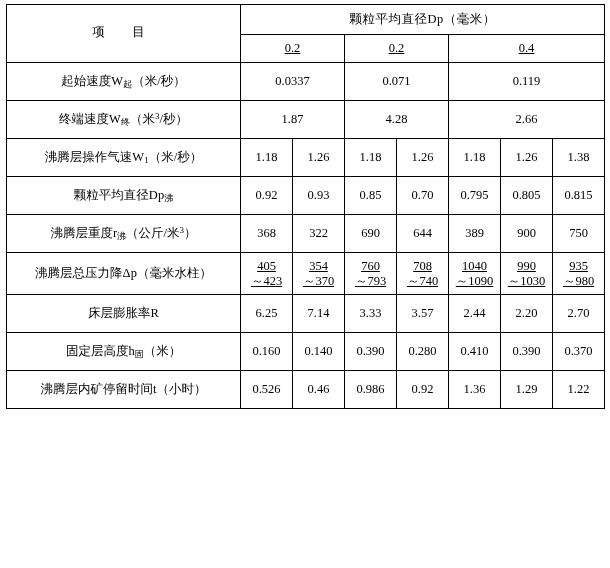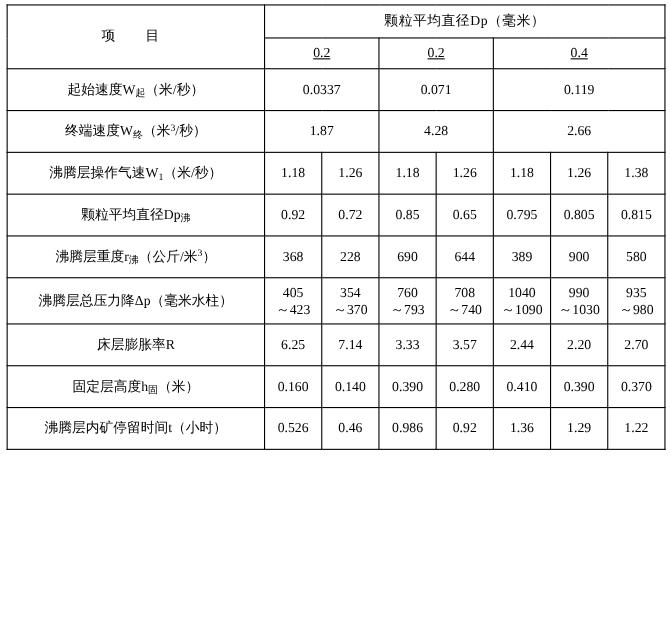--- a/index.html
+++ b/index.html
@@ -62,21 +62,21 @@
     font-size: 12.5px;
   }
   .sub { font-size: 9px; vertical-align: -0.25em; }
   .sup { font-size: 9px; vertical-align: 0.45em; }
   .tall { height: 42px; }
   .medrow { height: 38px; }
   .headrow1 { height: 30px; }
   .headrow2 { height: 28px; text-decoration: underline; }
   .two-line { line-height: 1.05; }
   .two-line span { display: block; }
-  .cellpad { padding-left: 2px; padding-right: 2px; }
+  .cellpad { padding-left: 2px; padding-right: 2px; text-decoration: underline; }
 </style>
 </head>
 <body>
 
 <div id="sheet">
   <table class="tbl">
     <colgroup>
       <col style="width:234px">
       <col style="width:52px">
       <col style="width:52px">
@@ -120,37 +120,37 @@
         <td class="num">1.18</td>
         <td class="num">1.26</td>
         <td class="num">1.18</td>
         <td class="num">1.26</td>
         <td class="num">1.38</td>
       </tr>
 
       <tr class="medrow">
         <td class="rowlabel"><span>颗粒平均直径Dp</span><span class="sub">沸</span></td>
         <td class="num">0.92</td>
-        <td class="num">0.72</td>
+        <td class="num">0.93</td>
         <td class="num">0.85</td>
-        <td class="num">0.65</td>
+        <td class="num">0.70</td>
         <td class="num">0.795</td>
         <td class="num">0.805</td>
         <td class="num">0.815</td>
       </tr>
 
       <tr class="medrow">
         <td class="rowlabel"><span>沸腾层重度r</span><span class="sub">沸</span><span>（公斤/米</span><span class="sup">3</span><span>）</span></td>
         <td class="num">368</td>
-        <td class="num">228</td>
+        <td class="num">322</td>
         <td class="num">690</td>
         <td class="num">644</td>
         <td class="num">389</td>
         <td class="num">900</td>
-        <td class="num">580</td>
+        <td class="num">750</td>
       </tr>
 
       <tr class="tall">
         <td class="rowlabel"><span>沸腾层总压力降Δp（毫米水柱）</span></td>
         <td class="num two-line cellpad">
             <span>405</span>
             <span>～423</span>
           </td>
         <td class="num two-line cellpad">
             <span>354</span>

